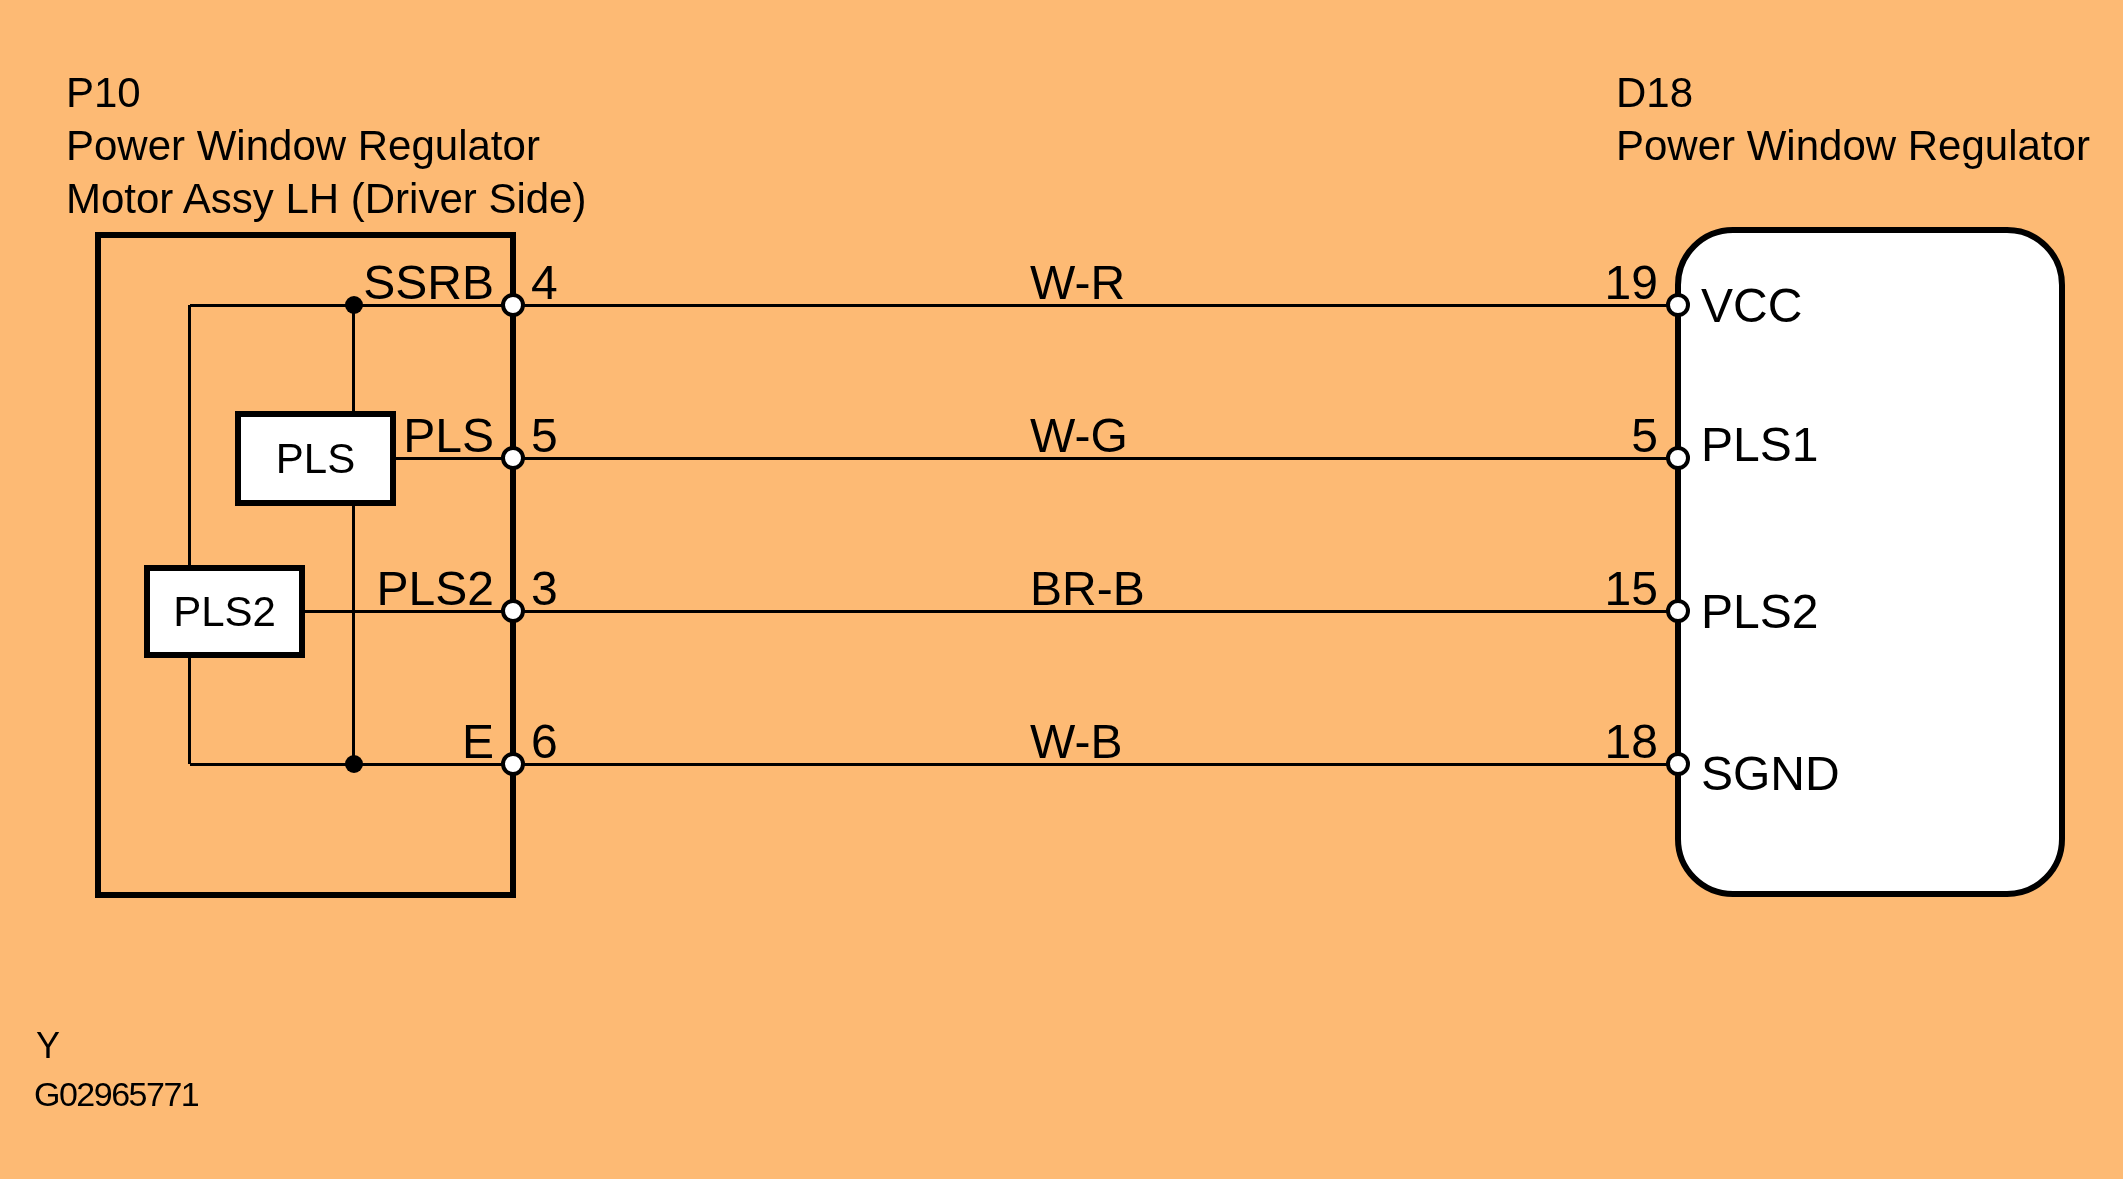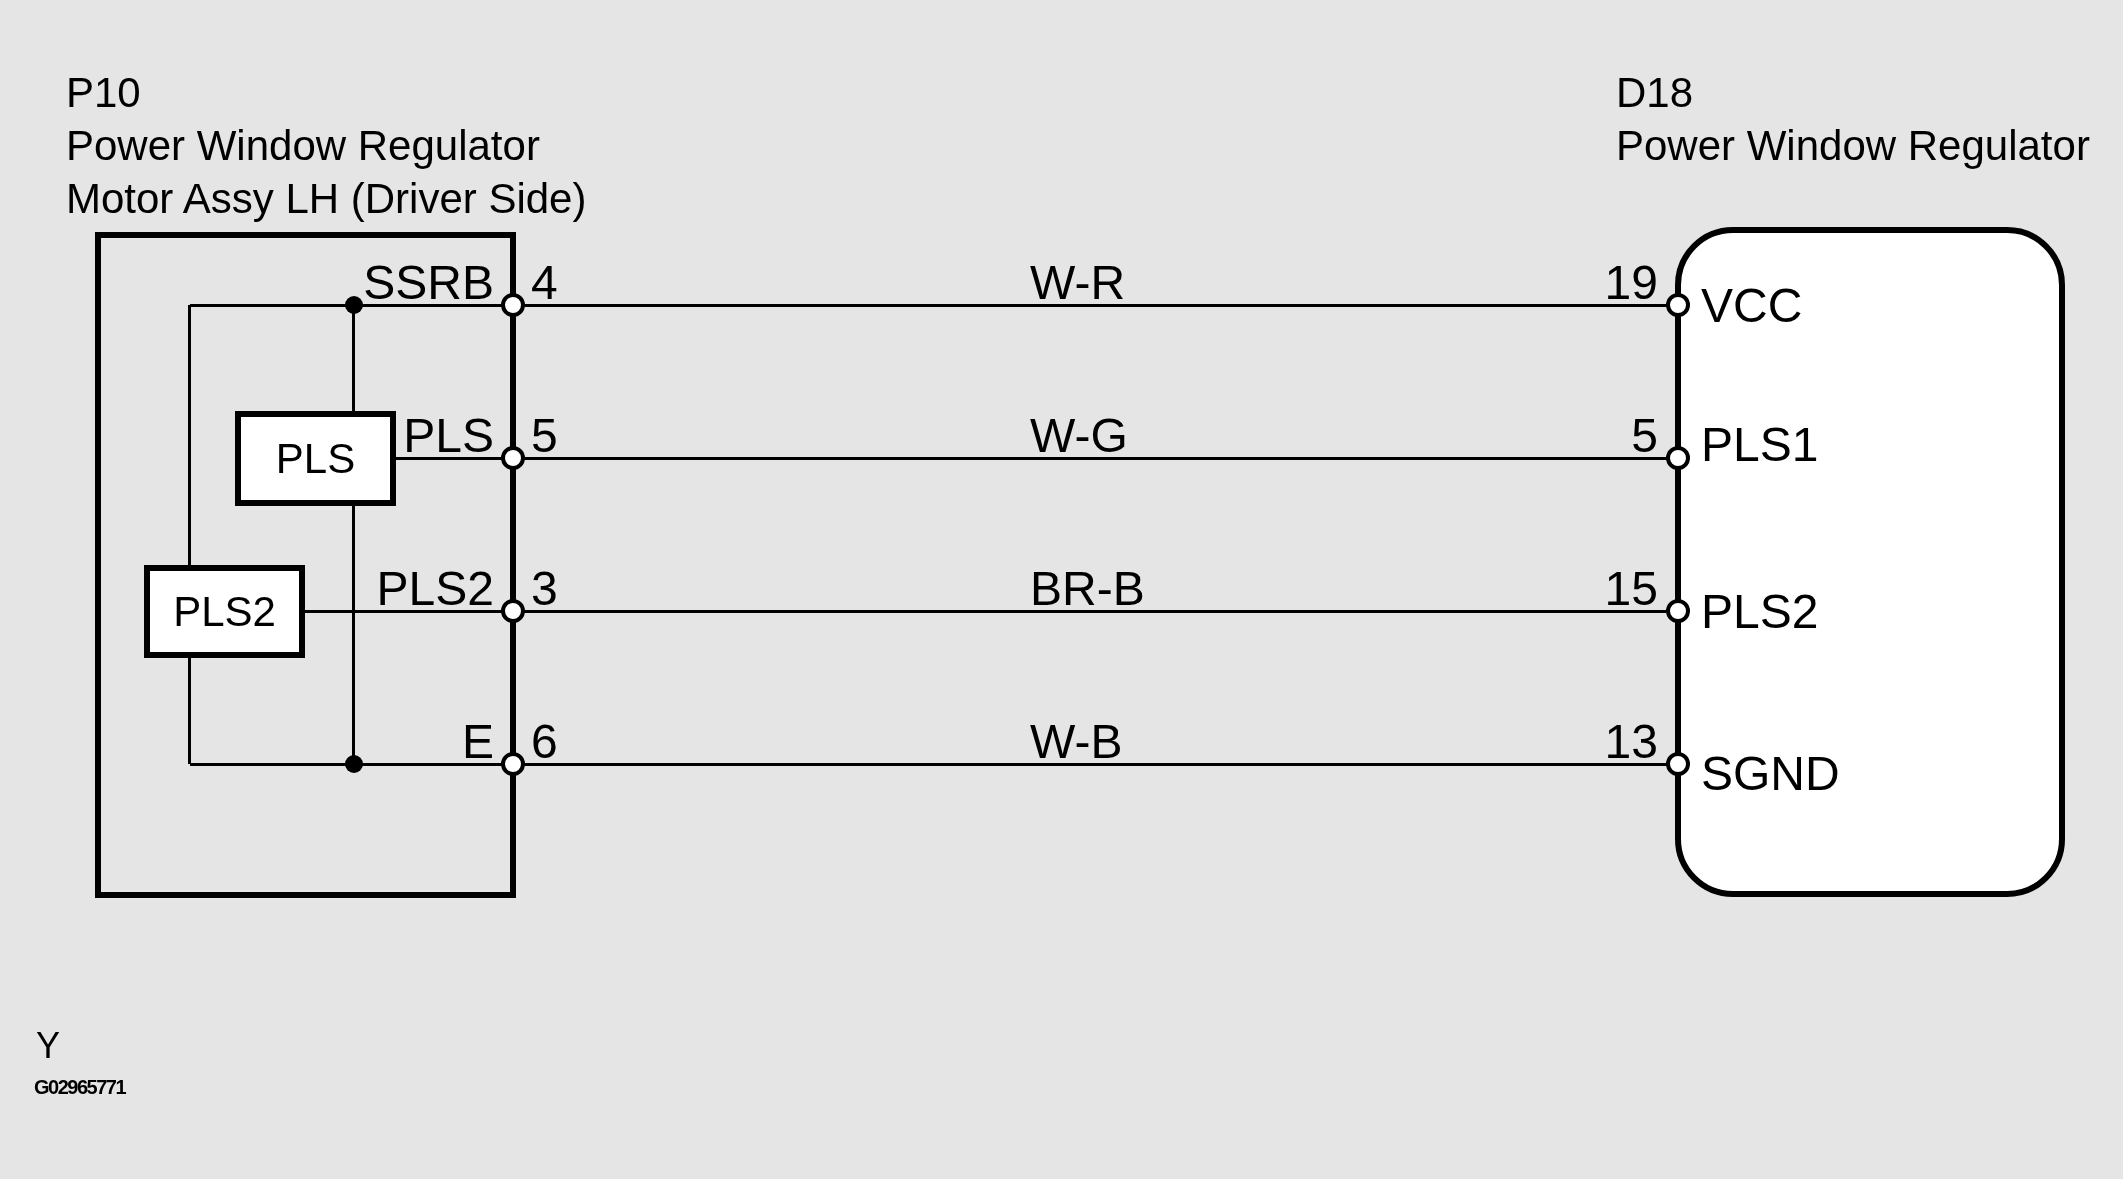--- a/index.html
+++ b/index.html
@@ -1,20 +1,20 @@
 <!DOCTYPE html>
 <html><head>
 <meta charset="utf-8">
 <style>
   html, body { margin: 0; padding: 0; background: #ffffff; }
   .canvas {
     position: relative;
     width: 2123px;
     height: 1179px;
-    background: #e5e5e5;
+    background: #fdba74;
     font-family: "Liberation Sans", "DejaVu Sans", sans-serif;
     color: #000000;
     overflow: hidden;
   }
   .t {
     position: absolute;
     white-space: nowrap;
     font-size: 48px;
     line-height: 1.1;
     color: #000000;
@@ -27,21 +27,21 @@
     position: absolute; width: 24px; height: 24px; box-sizing: border-box;
     background: #ffffff; border: 4px solid #000000; border-radius: 50%;
   }
   .box { position: absolute; border: 6px solid #000000; box-sizing: border-box; background: transparent; }
   .part {
     position: absolute; border: 6px solid #000000; box-sizing: border-box; background: #ffffff;
     display: flex; align-items: center; justify-content: center;
     font-size: 42px;
   }
   .ra { text-align: right; }
-  .fig-id { font-size: 20px; font-weight: bold; letter-spacing: -1.5px; }
+  .fig-id { font-size: 34px; font-weight: normal; letter-spacing: -1.5px; }
   .rev { font-size: 36px; }
 </style>
 </head>
 <body>
 
 <div class="canvas">
 
   <div class="t header" style="left:66px; top:66px;">
     <div>P10</div>
     <div>Power Window Regulator</div>
@@ -98,19 +98,19 @@
 
   <div class="t ra" style="left:198px; top:563px; width:296px;">PLS2</div>
   <div class="t" style="left:531px; top:563px;">3</div>
   <div class="t" style="left:1030px; top:563px;">BR-B</div>
   <div class="t ra" style="left:1538px; top:563px; width:120px;">15</div>
   <div class="t" style="left:1701px; top:586px;">PLS2</div>
 
   <div class="t ra" style="left:198px; top:716px; width:296px;">E</div>
   <div class="t" style="left:531px; top:716px;">6</div>
   <div class="t" style="left:1030px; top:716px;">W-B</div>
-  <div class="t ra" style="left:1538px; top:716px; width:120px;">13</div>
+  <div class="t ra" style="left:1538px; top:716px; width:120px;">18</div>
   <div class="t" style="left:1701px; top:739px;margin-top:9px;">SGND</div>
 
   <div class="t rev" style="left:36px; top:1026px;">Y</div>
   <div class="t fig-id" style="left:34px; top:1076px;">G02965771</div>
 
 </div>
 
 </body></html>

